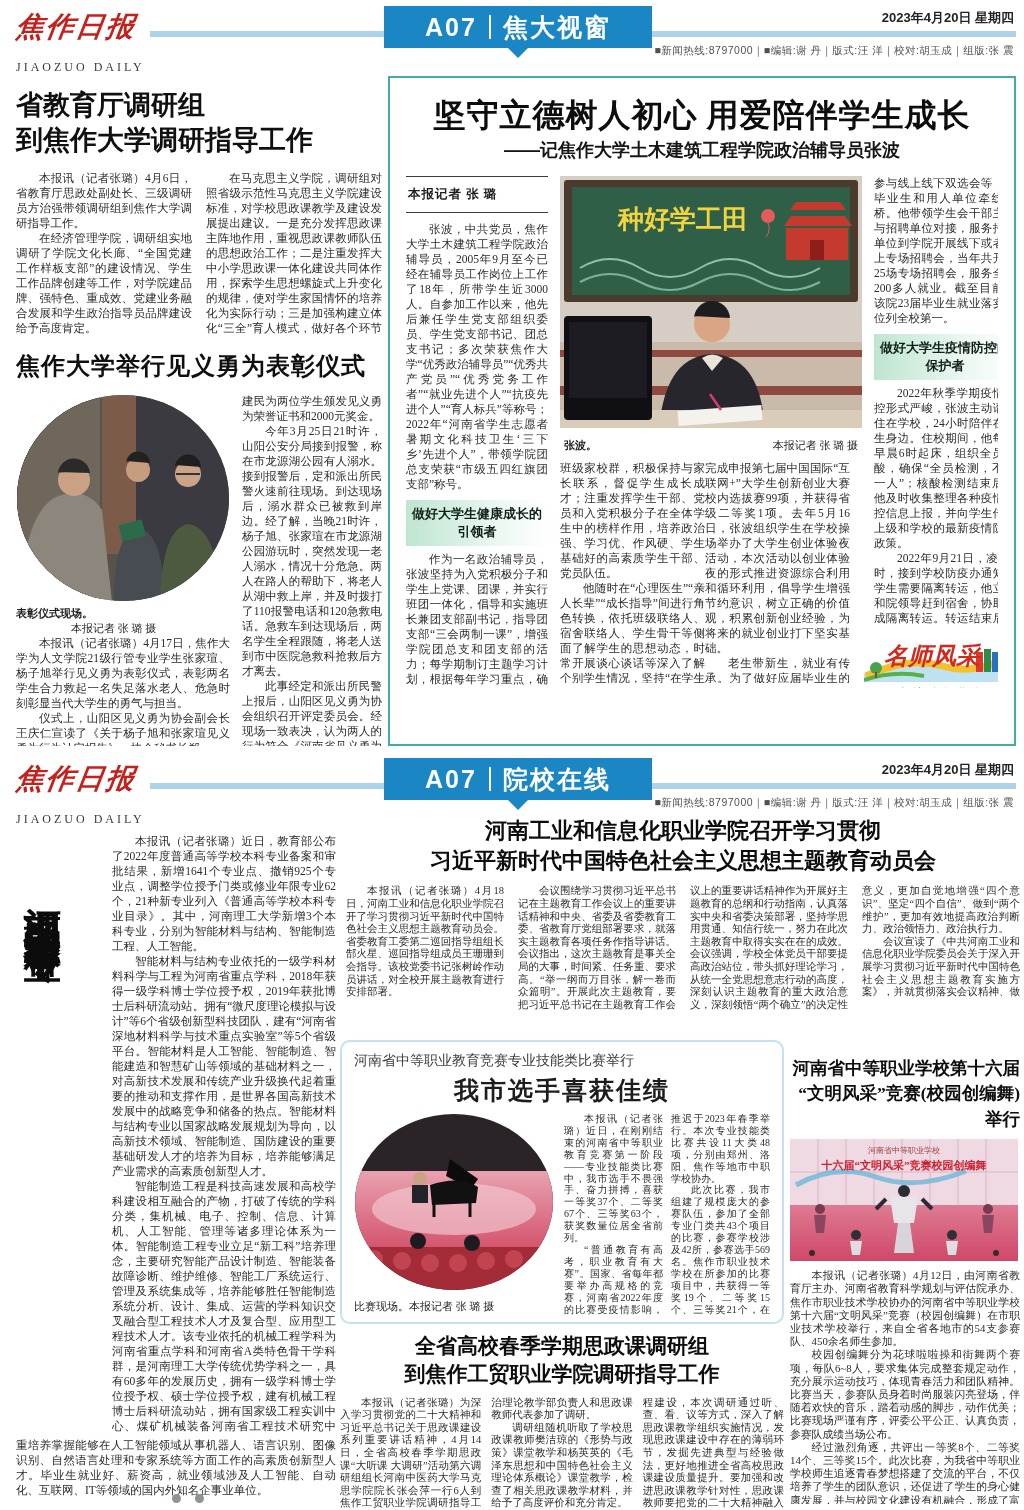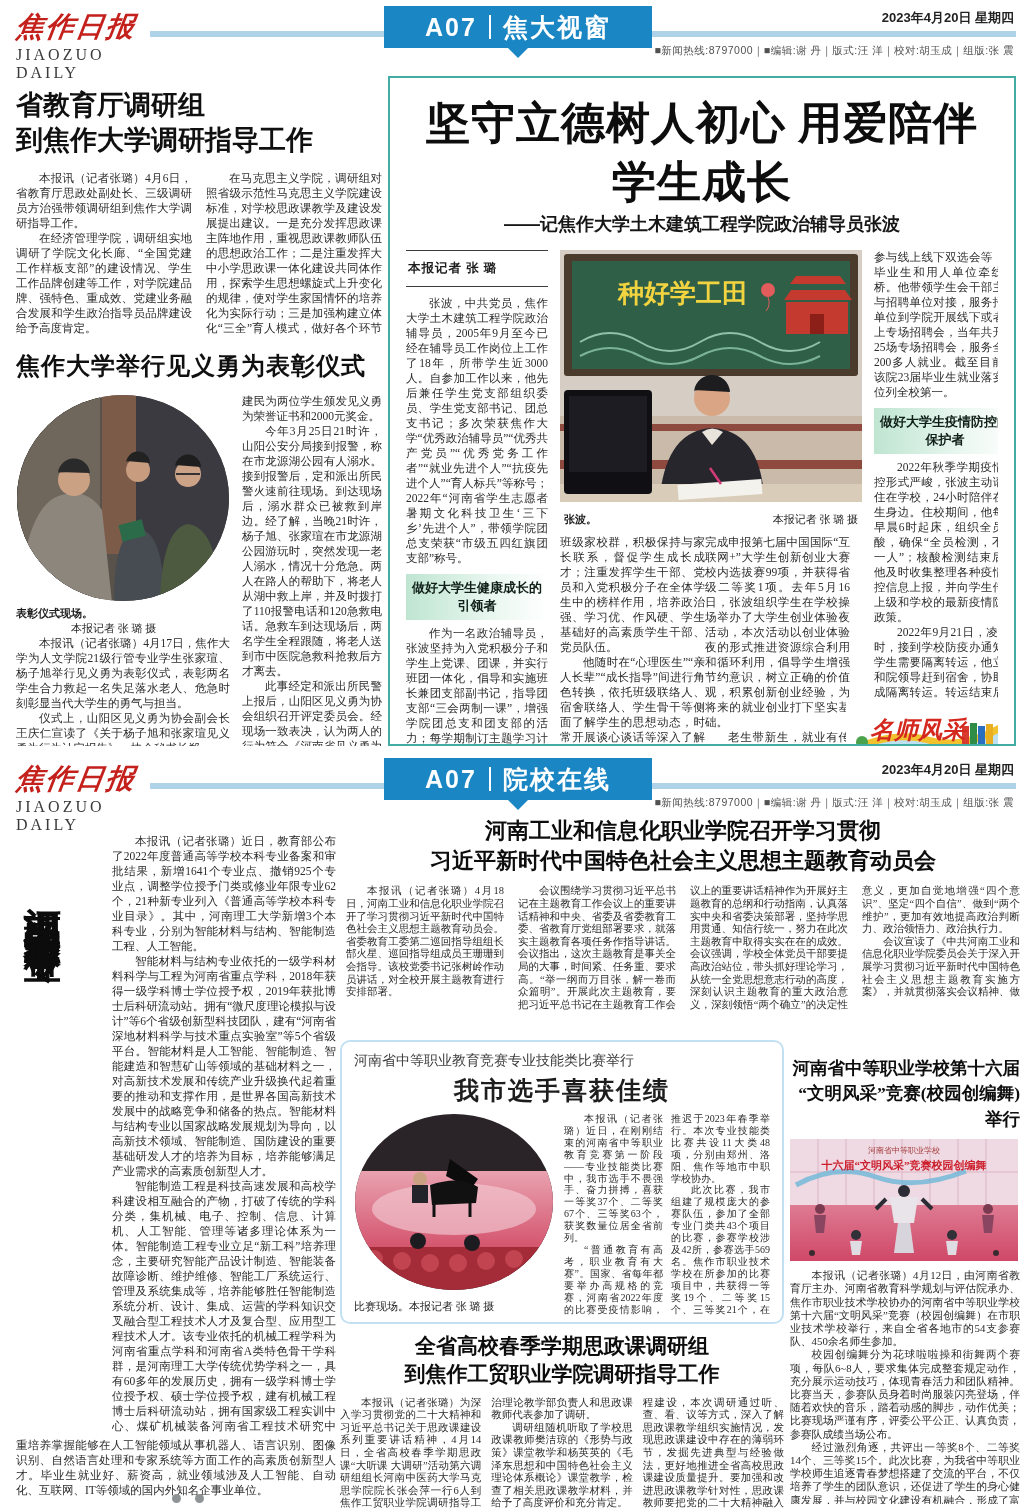--- a/index.html
+++ b/index.html
@@ -4,21 +4,21 @@
 <style>
   *{box-sizing:border-box;margin:0;padding:0}
   html,body{background:#e8e8e8}
   body{font-family:"Liberation Serif","DejaVu Serif",serif;color:#1d1d1d}
   .sheet{position:relative;width:1024px;height:1510px;background:#fff;overflow:hidden;margin:0 auto}
   .abs{position:absolute}
   
   .masthead{position:absolute;left:0;width:1024px;height:76px;background:#fff}
   .logo{position:absolute;left:16px;top:8px;width:150px}
   .logo-cn{font-style:italic;font-weight:bold;font-size:28px;color:#c4201c;letter-spacing:2px;transform:skewX(-8deg)}
-  .logo-en{font-size:16px;letter-spacing:3px;color:#3a3a3a;margin-top:0}
+  .logo-en{font-size:12px;letter-spacing:3px;color:#3a3a3a;margin-top:14px}
   .mh-rule{position:absolute;left:150px;right:8px;top:31px;height:6px;background:#aed3e9}
   .mh-banner{position:absolute;left:384px;top:6px;width:268px;height:42px;background:#1b86c4;color:#fff;display:flex;align-items:center;justify-content:center;gap:12px;font-family:"Liberation Sans","DejaVu Sans",sans-serif;font-size:25px;font-weight:bold;letter-spacing:2px}
   .mh-banner .bar{width:2px;height:24px;background:#fff}
   .mh-tri{position:absolute;left:508px;top:48px;width:0;height:0;border-left:10px solid transparent;border-right:10px solid transparent;border-top:10px solid #1b86c4}
   .mh-date{position:absolute;right:10px;top:9px;font-size:13px;font-weight:bold;color:#222;font-family:"Liberation Sans","DejaVu Sans",sans-serif}
   .mh-info{position:absolute;right:10px;top:44px;font-size:10.5px;color:#515151;font-family:"Liberation Sans","DejaVu Sans",sans-serif;letter-spacing:.5px}
   
   .body{font-size:11.5px;line-height:15px;color:#2b2b2b;text-align:justify}
   .body p{text-indent:2em}
   .cont{text-indent:0 !important;text-align:justify}
@@ -27,31 +27,31 @@
   .cols4{column-count:4;column-gap:14px}
   .prel{white-space:pre-line}
   .t28{font-size:27px;font-weight:bold;line-height:1.28;color:#101010}
   .t25{font-size:24px;font-weight:bold;color:#101010;letter-spacing:1px}
   .cap{font-size:11px;color:#1f1f1f;line-height:15px}
   .subhead{font-family:"Liberation Sans","DejaVu Sans",sans-serif;font-size:13px;font-weight:bold;color:#102018;text-align:center;padding:5px 2px;margin:8px 0 6px;background:linear-gradient(90deg,#bfe5d1,#ecf8f2 65%,#ffffff)}
   .dots{display:flex;gap:14px}
   .dots i{width:9px;height:9px;border-radius:50%;background:#8e9496}
   
   .mainbox{position:absolute;left:388px;top:76px;width:628px;height:670px;border:2px solid #43ada4;background:#fff;padding:16px 16px 8px;overflow:hidden}
-  .main-title{font-size:44px;font-weight:bold;text-align:center;letter-spacing:1px;color:#0d0d0d}
+  .main-title{font-size:32px;font-weight:bold;text-align:center;letter-spacing:1px;color:#0d0d0d}
   .main-sub{font-family:"Liberation Sans","DejaVu Sans",sans-serif;font-size:18px;font-weight:bold;text-align:center;color:#161616}
   .main-cols{display:flex;gap:12px;margin-top:14px;height:512px;overflow:hidden}
   .mcol1{width:142px;flex:none}
   .mmid{width:302px;flex:none}
   .mcol4{width:142px;flex:none;position:relative;height:100%}
   .byline{border-top:1px solid #3c3c3c;border-bottom:1px solid #3c3c3c;padding:9px 2px;font-size:12.5px;font-weight:bold;margin-bottom:9px;letter-spacing:1px}
   .mcaps{display:flex;justify-content:space-between;font-size:11px;padding:6px 4px 8px}
   .msub{display:flex;gap:0;overflow:hidden;height:222px}
   .msub>div{width:145px}
-  .badge-wrap{position:absolute;bottom:2px;right:0;background:#fff;padding:3px 16px 0 4px}
+  .badge-wrap{position:absolute;bottom:2px;right:0;background:#fff;padding:3px 2px 0 4px}
   
   .vert-title{writing-mode:vertical-rl;text-orientation:upright;font-size:37px;font-weight:bold;letter-spacing:3px;color:#0c0c0c;line-height:1}
   .b2-title{font-size:22px;font-weight:bold;text-align:center;line-height:1.35;color:#0d0d0d}
   .bluebox{position:absolute;left:340px;top:1040px;width:444px;height:284px;border:2px solid #c3e1f3;border-radius:10px;background:#fff;padding:10px 12px;overflow:hidden}
   .kicker{font-family:"Liberation Sans","DejaVu Sans",sans-serif;font-size:14px;color:#3c3c3c}
   .b3-title{font-size:25px;font-weight:bold;text-align:center;margin-top:4px;letter-spacing:2px}
   .b5-title{font-size:17.5px;font-weight:bold;text-align:right;line-height:1.45;color:#0d0d0d}
   .smallbody{font-size:10.5px;line-height:12.6px}
   .b3body{font-size:10px;line-height:11.9px}
   .b5body{font-size:10.8px;line-height:13.2px}

